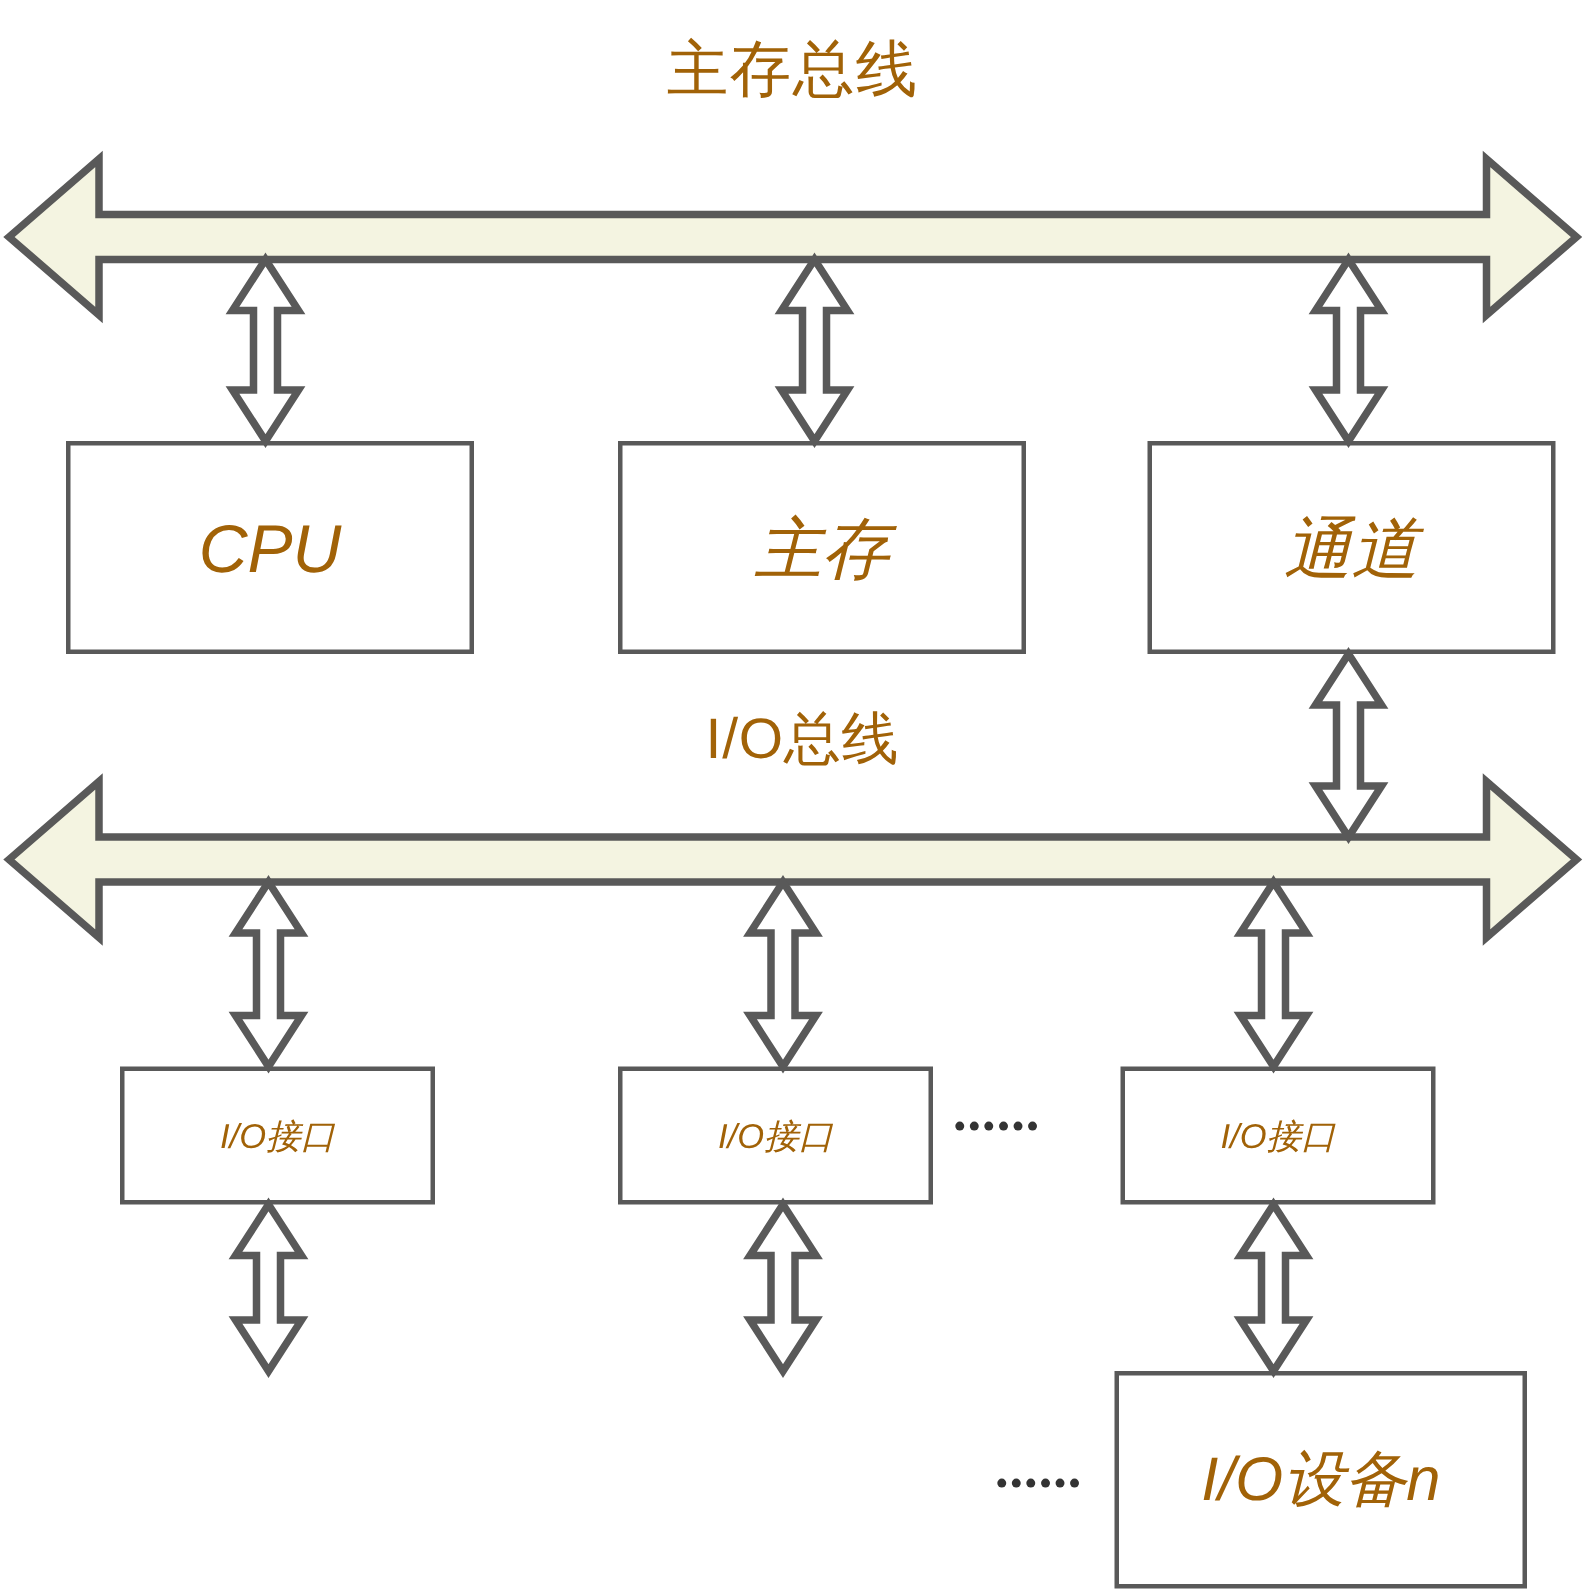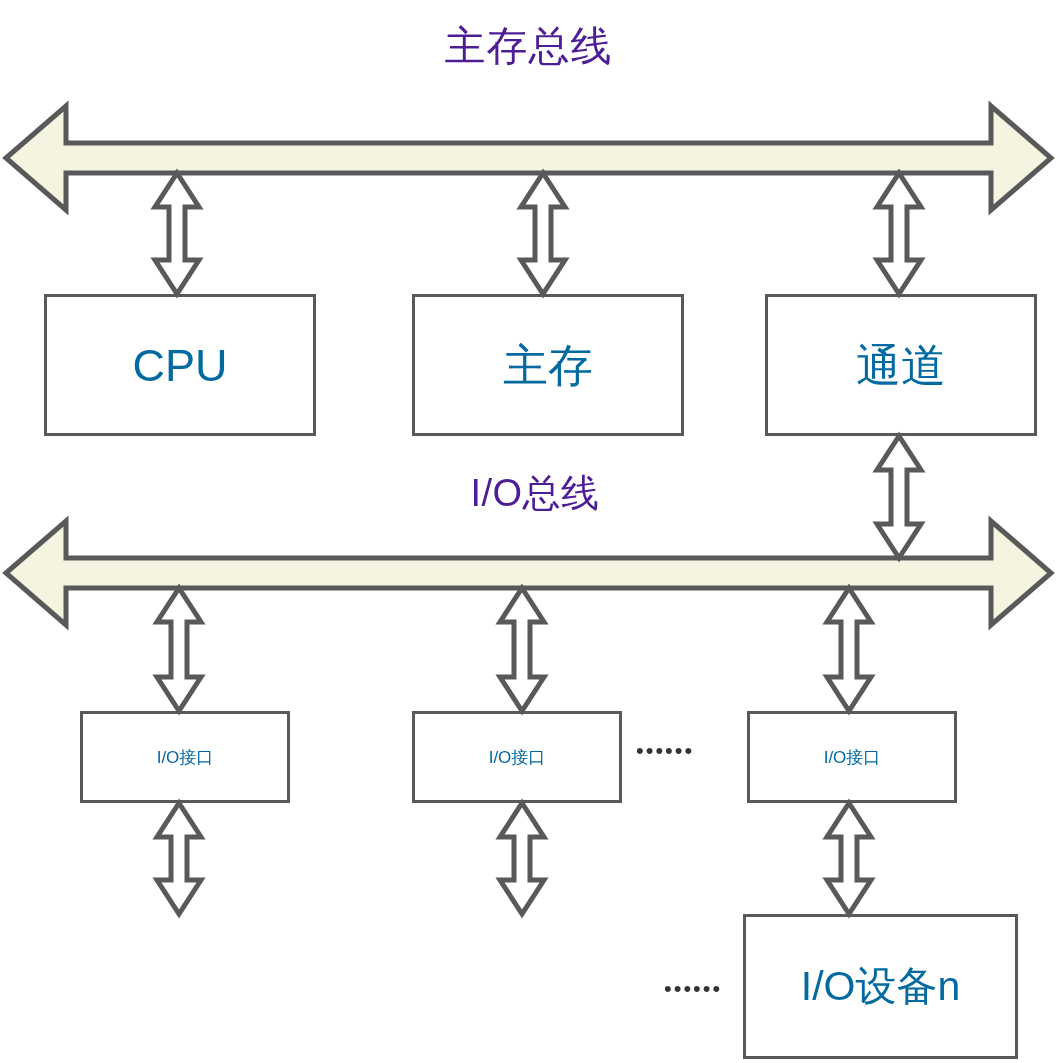--- a/index.html
+++ b/index.html
@@ -16,21 +16,21 @@
     width: 1057px;
     height: 1063px;
     background: #ffffff;
     overflow: hidden;
   }
 
   
   .bus-title {
     position: absolute;
     text-align: center;
-    color: #4c1d95;
+    color: #a16207;
     font-weight: 400;
     white-space: nowrap;
     line-height: 1;
   }
   #main-bus-title {
     left: 0; right: 0;
     top: 26px;
     font-size: 41px;
     letter-spacing: 1px;
   }
@@ -43,27 +43,28 @@
 
   
   .node-box {
     position: absolute;
     box-sizing: border-box;
     background: #ffffff;
     border: 3px solid #595959;
     display: flex;
     align-items: center;
     justify-content: center;
-    color: #0369a1;
+    color: #a16207;
     line-height: 1;
+    font-style: italic;
   }
   .node-box span { display: block; }
 
   .tier1 { font-size: 45px; }
-  .tier2 { font-size: 17px; }
+  .tier2 { font-size: 23px; }
   .tier3 { font-size: 41px; }
 
   
   #arrow-layer {
     position: absolute;
     left: 0; top: 0;
     width: 1057px;
     height: 1063px;
     pointer-events: none;
   }

